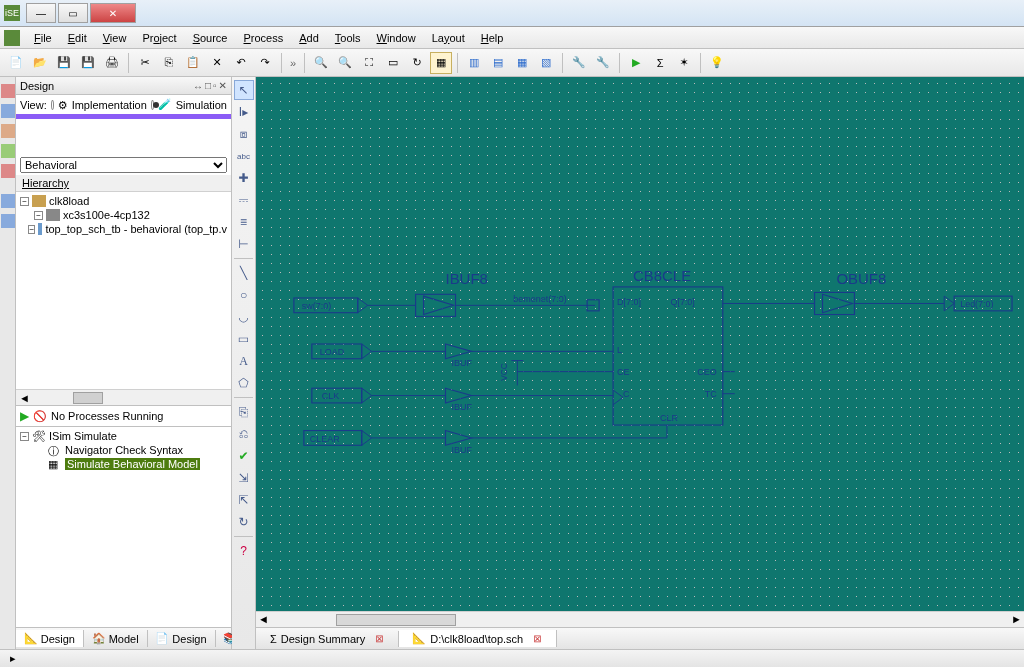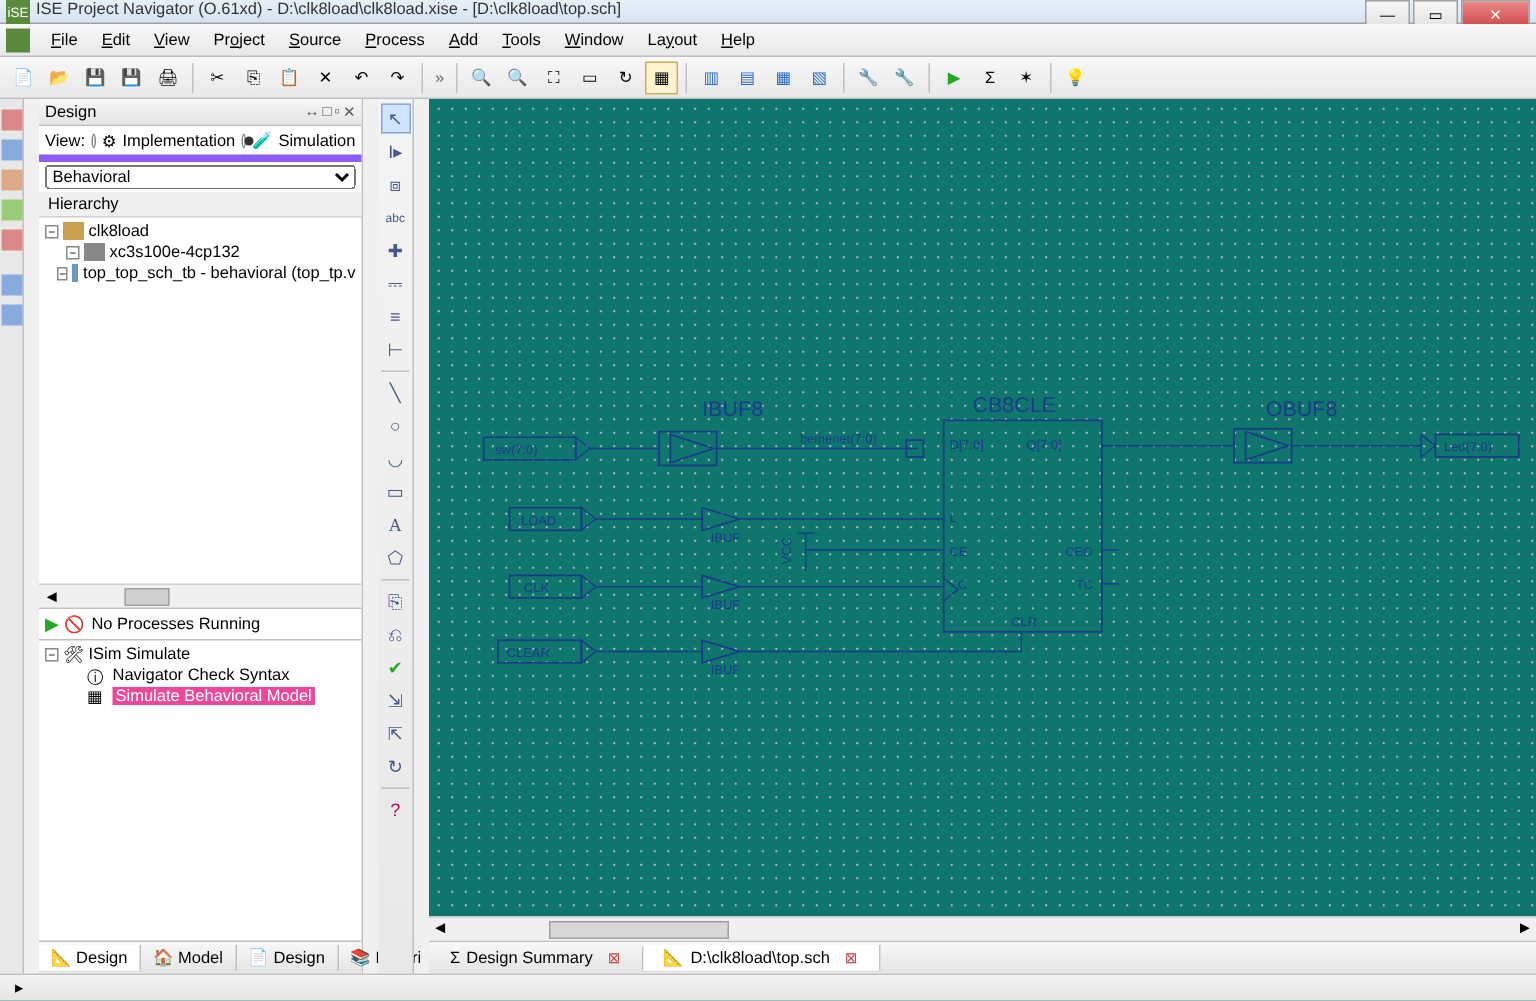--- a/index.html
+++ b/index.html
@@ -1,73 +1,73 @@
 <!DOCTYPE html>
 <html><head>
 <meta charset="utf-8">
 <style>
 * { margin: 0; padding: 0; box-sizing: border-box; font-family: "Segoe UI", Tahoma, sans-serif; font-size: 11px; }
 body { background: #f0f0f0; width: 1024px; height: 667px; overflow: hidden; display: flex; flex-direction: column; }
 
 
-.titlebar { height: 16px; background: linear-gradient(to bottom, #e8f0f8, #d4e4f4); display: flex; align-items: flex-start; padding: 0 4px; border-bottom: 1px solid #a0a0a0; }
+.titlebar { height: 16px; background: linear-gradient(to bottom, #e8f0f8, #d4e4f4); display: flex; align-items: center; padding: 13px 4px; border-bottom: 1px solid #a0a0a0; }
 .titlebar-icon { width: 16px; height: 16px; background: #5a8a3a; margin-right: 4px; display: inline-flex; align-items: center; justify-content: center; color:#fff; font-size:9px; }
 .titlebar-text { flex: 1; color: #333; }
 .win-controls { display: flex; }
 .win-btn { width: 30px; height: 20px; background: linear-gradient(to bottom, #f8f8f8, #e0e0e0); border: 1px solid #a0a0a0; margin-left: 2px; display: flex; align-items: center; justify-content: center; font-size: 10px; cursor: pointer; }
 .win-btn.close { background: linear-gradient(to bottom, #e88, #c44); color: #fff; width: 46px; }
 
 
 .menubar { height: 22px; background: linear-gradient(to bottom, #f8f8f8, #e8e8e8); display: flex; align-items: center; padding: 0 4px; border-bottom: 1px solid #c0c0c0; }
 .menu-icon { width: 16px; height: 16px; background: #5a8a3a; margin-right: 6px; }
 .menu-item { padding: 2px 8px; cursor: pointer; }
 .menu-u { text-decoration: underline; }
 
 
 .toolbar { height: 28px; background: linear-gradient(to bottom, #f8f8f8, #e8e8e8); display: flex; align-items: center; padding: 2px 4px; border-bottom: 1px solid #c0c0c0; }
 .tool-btn { width: 22px; height: 22px; display: flex; align-items: center; justify-content: center; margin: 0 1px; cursor: pointer; border: 1px solid transparent; }
 .tool-sep { width: 1px; height: 20px; background: #c0c0c0; margin: 0 4px; }
 .tool-chevron { padding: 0 4px; color: #666; }
 
 
-.main-area { flex: 1; display: flex; overflow: hidden; gap: 10px; }
+.main-area { flex: 1; display: flex; overflow: hidden; }
 
 
 .left-sidebar { width: 16px; background: #e8e8e8; border-right: 1px solid #c0c0c0; display: flex; flex-direction: column; padding-top: 4px; }
 .left-sidebar .ico { width: 14px; height: 14px; margin: 3px auto; cursor: pointer; }
 
 
 .design-panel { width: 216px; background: #fff; border-right: 1px solid #c0c0c0; display: flex; flex-direction: column; }
 .panel-header { height: 18px; background: linear-gradient(to bottom,#f8f8f8,#e4e4e4); border-bottom: 1px solid #c0c0c0; display: flex; align-items: center; padding: 0 4px; font-size: 11px; }
 .panel-header .sp { flex:1; }
 .panel-icons { display: flex; gap: 2px; }
 .panel-icons span { cursor: pointer; font-size: 10px; color:#555; }
 
 .view-row { padding: 3px 4px; display: flex; align-items: center; gap: 4px; border-bottom: 5px solid #8b5cf6; }
 .radio { width: 10px; height: 10px; border: 1px solid #888; border-radius: 50%; display: inline-block; position: relative; }
 .radio.checked::after { content:''; position:absolute; top:1px; left:1px; width:6px; height:6px; background:#333; border-radius:50%; }
 .gear-icon { width:12px; height:12px; display:inline-block; }
 
 .dropdown { margin: 2px 4px; }
-.dropdown select { width: 100%; font-size: 11px; }
-
-.hierarchy-header { padding: 2px 6px; background: #f0f0f0; border-bottom: 1px solid #d0d0d0; }
+.dropdown select { width: 100%; font-size: 11px; margin-top: 36px; }
+
+.hierarchy-header { padding: 2px 6px; background: #f0f0f0; border-bottom: 1px solid #d0d0d0; text-decoration: underline; }
 .tree { flex: 1; overflow: auto; padding: 2px 4px; min-height: 0; }
 .tree-item { padding: 1px 0; display: flex; align-items: center; white-space: nowrap; }
 .tree-indent { display: inline-block; }
 .tree-toggle { width: 9px; height: 9px; border: 1px solid #888; display: inline-flex; align-items: center; justify-content: center; font-size: 8px; margin-right: 3px; line-height: 7px; cursor: pointer; }
 .tree-icon { width: 14px; height: 12px; display:inline-block; margin-right: 3px; }
 .hscroll { height: 16px; background: #f0f0f0; border-top: 1px solid #d0d0d0; display:flex; align-items:center; }
 .hscroll .thumb { height:12px; width:30px; background:#d0d0d0; border:1px solid #a0a0a0; margin-left:40px; }
 
 .proc-status-row { padding: 3px 4px; border-top: 1px solid #c0c0c0; border-bottom: 1px solid #c0c0c0; display:flex; align-items:center; gap:4px; }
 .play-icon { color:#2a2; font-size:12px; }
 .proc-header { padding: 2px 4px; border-bottom: 1px solid #e0e0e0; }
 .proc-tree { overflow:auto; padding: 2px 4px; height: 200px; }
-.selected-item { background: #ec4899; color: #fff; padding: 0 2px; }
+.selected-item { background: #4d7c0f; color: #fff; padding: 0 2px; }
 
 .bottom-tabs { height: 22px; background: linear-gradient(to bottom,#f8f8f8,#e4e4e4); border-top: 1px solid #c0c0c0; display:flex; align-items:center; }
 .btab { padding: 2px 8px; border-right: 1px solid #c0c0c0; display:flex; align-items:center; gap:3px; cursor:pointer; }
 .btab.active { background:#fff; }
 
 
 .vtoolbar { width: 24px; background: linear-gradient(to bottom,#f4f4f4,#e8e8e8); border-right: 1px solid #c0c0c0; display:flex; flex-direction:column; padding:2px 0; }
 .vtool { width: 20px; height: 20px; margin: 1px auto; display:flex; align-items:center; justify-content:center; cursor:pointer; border:1px solid transparent; font-size:12px; color:#445a8a;}
 .vtool.sel { border:1px solid #88a8d8; background:#d0e4ff; }
 .vsep { height:1px; background:#c0c0c0; margin:3px 2px; }
@@ -97,21 +97,20 @@
 
 
 .statusbar { height: 18px; background: linear-gradient(to bottom,#f4f4f4,#e4e4e4); border-top:1px solid #c0c0c0; display:flex; align-items:center; padding:0 6px; gap:8px;}
 .status-seg { padding:0 4px; }
 </style>
 </head>
 <body>
 
 <div class="titlebar">
   <span class="titlebar-icon">iSE</span>
-  <span class="titlebar-text">ISE Project Navigator (O.61xd) - D:\clk8load\clk8load.xise - [D:\clk8load\top.sch]</span>
   <div class="win-controls">
     <div class="win-btn">—</div>
     <div class="win-btn">▭</div>
     <div class="win-btn close">✕</div>
   </div>
 </div>
 
 <div class="menubar">
   <span class="menu-icon"></span>
   <span class="menu-item"><span class="menu-u">F</span><span></span>ile</span>

